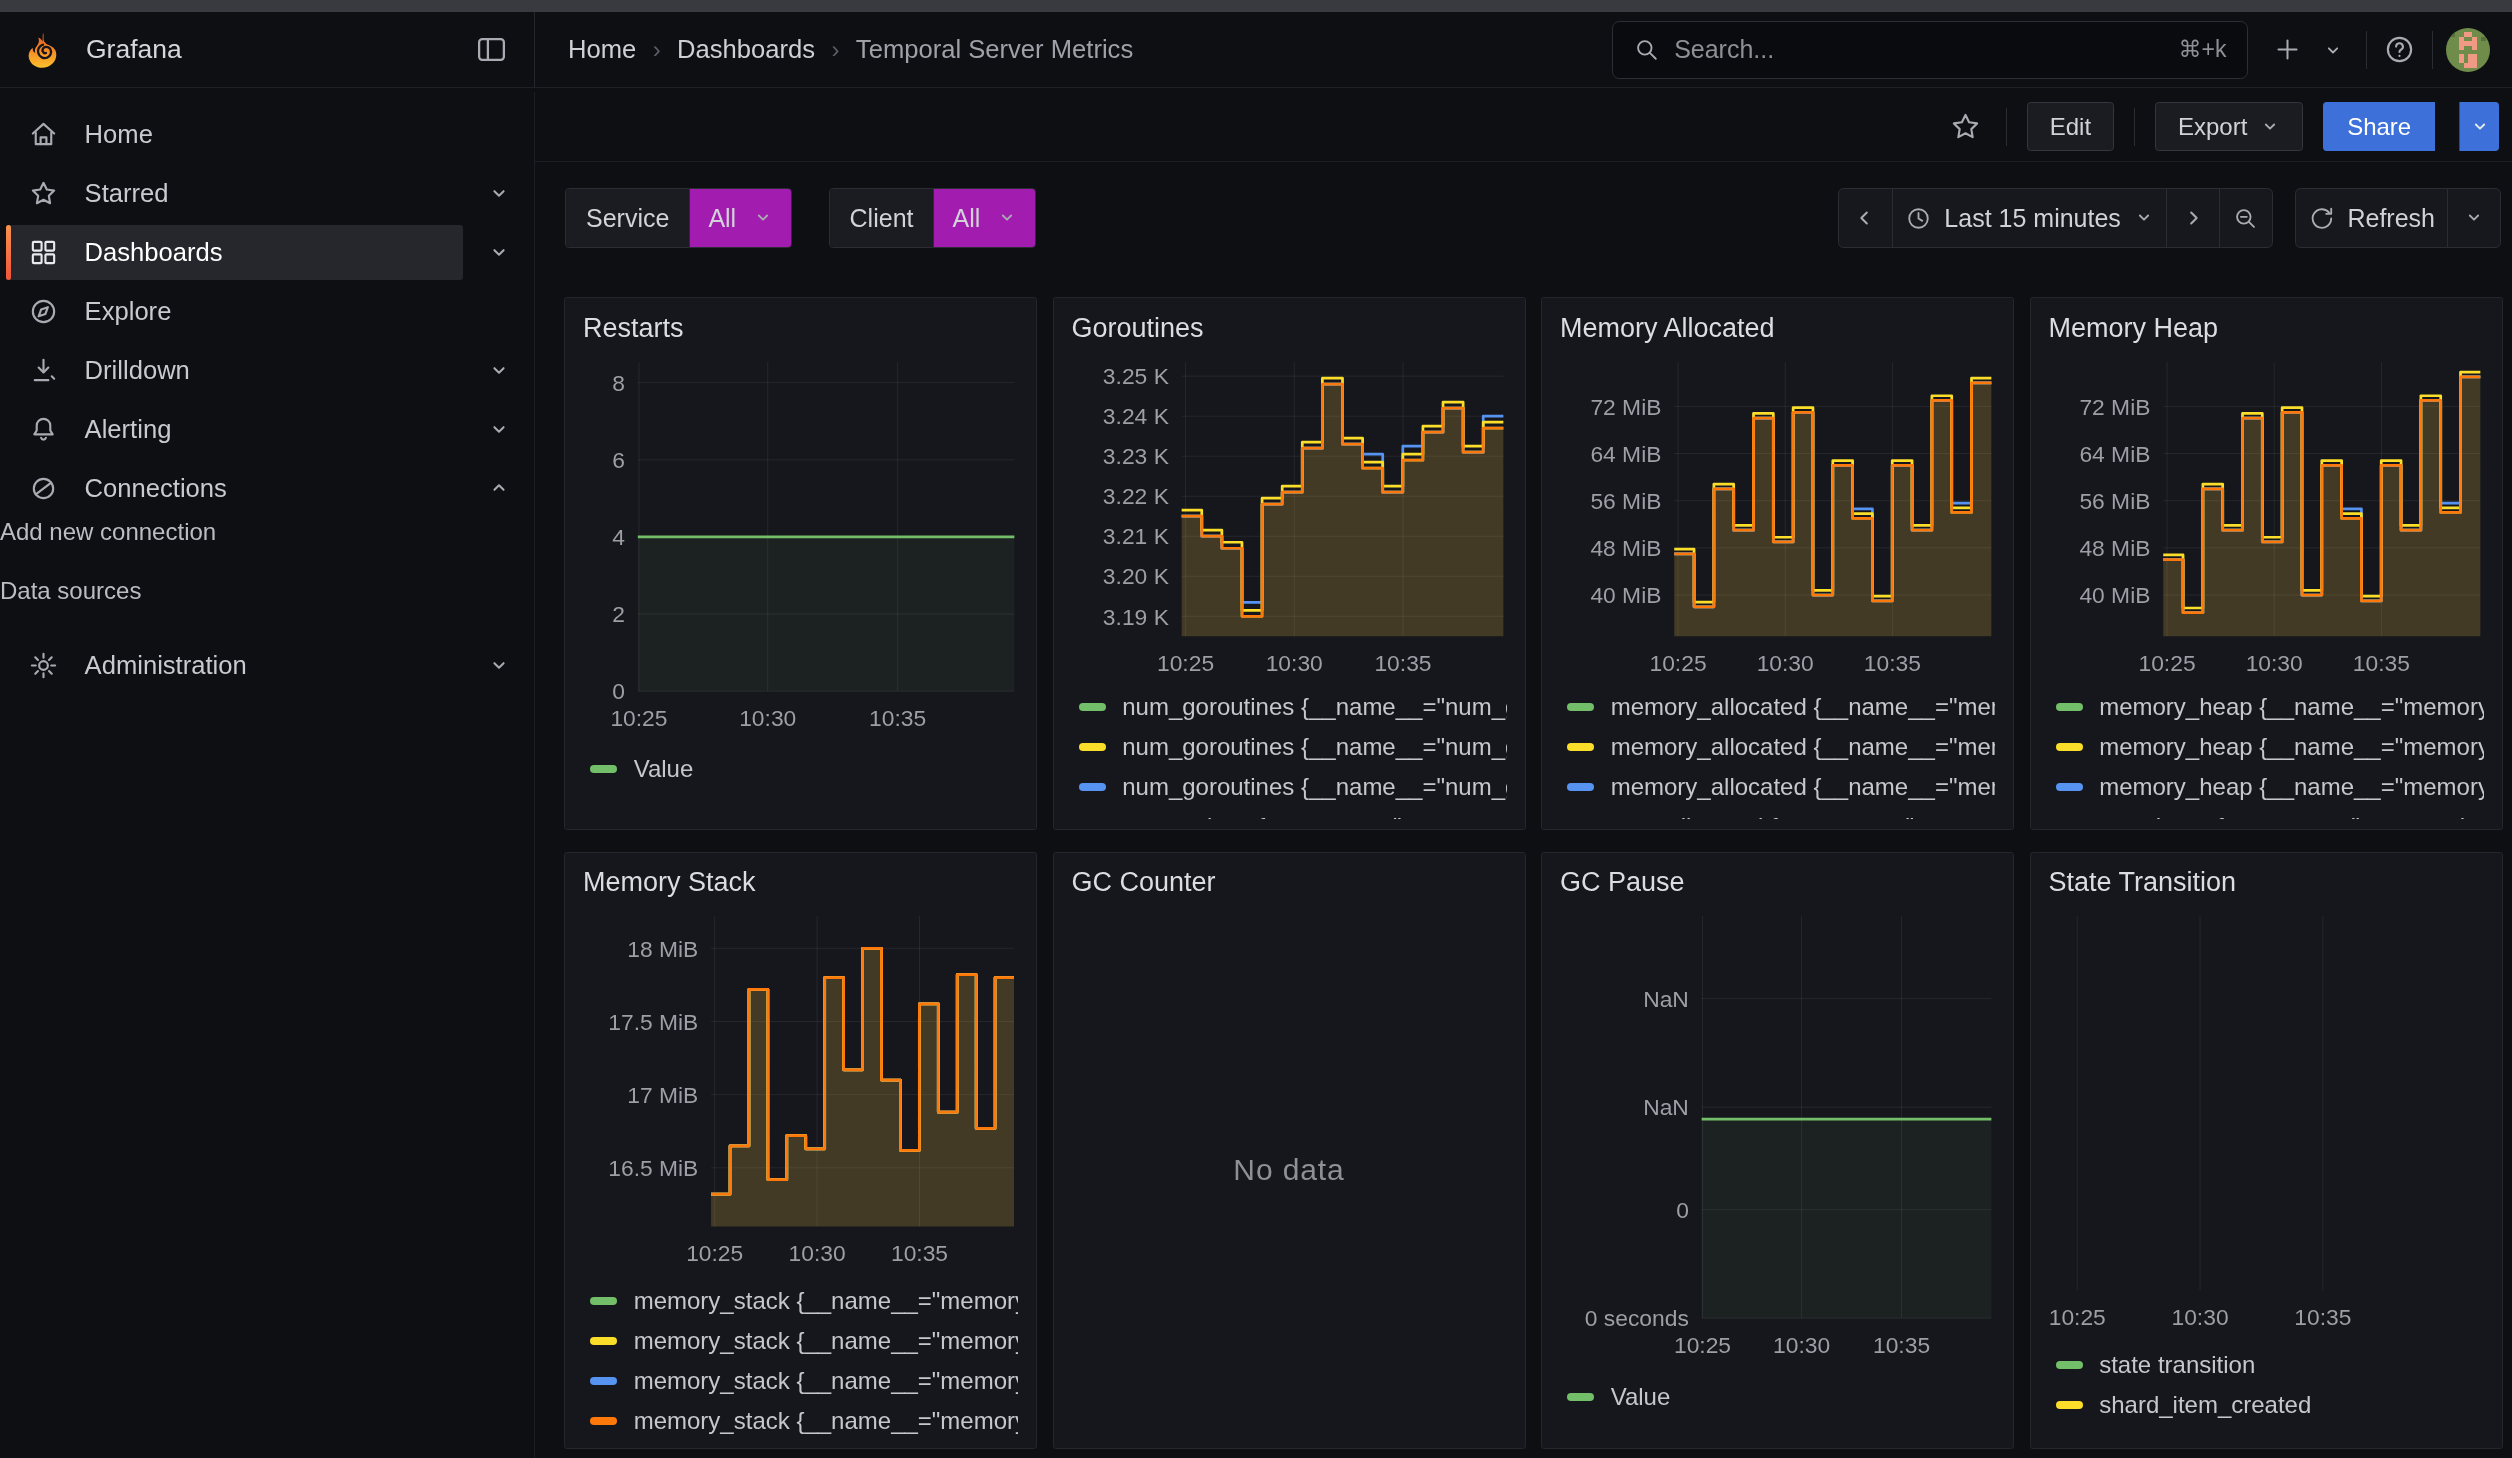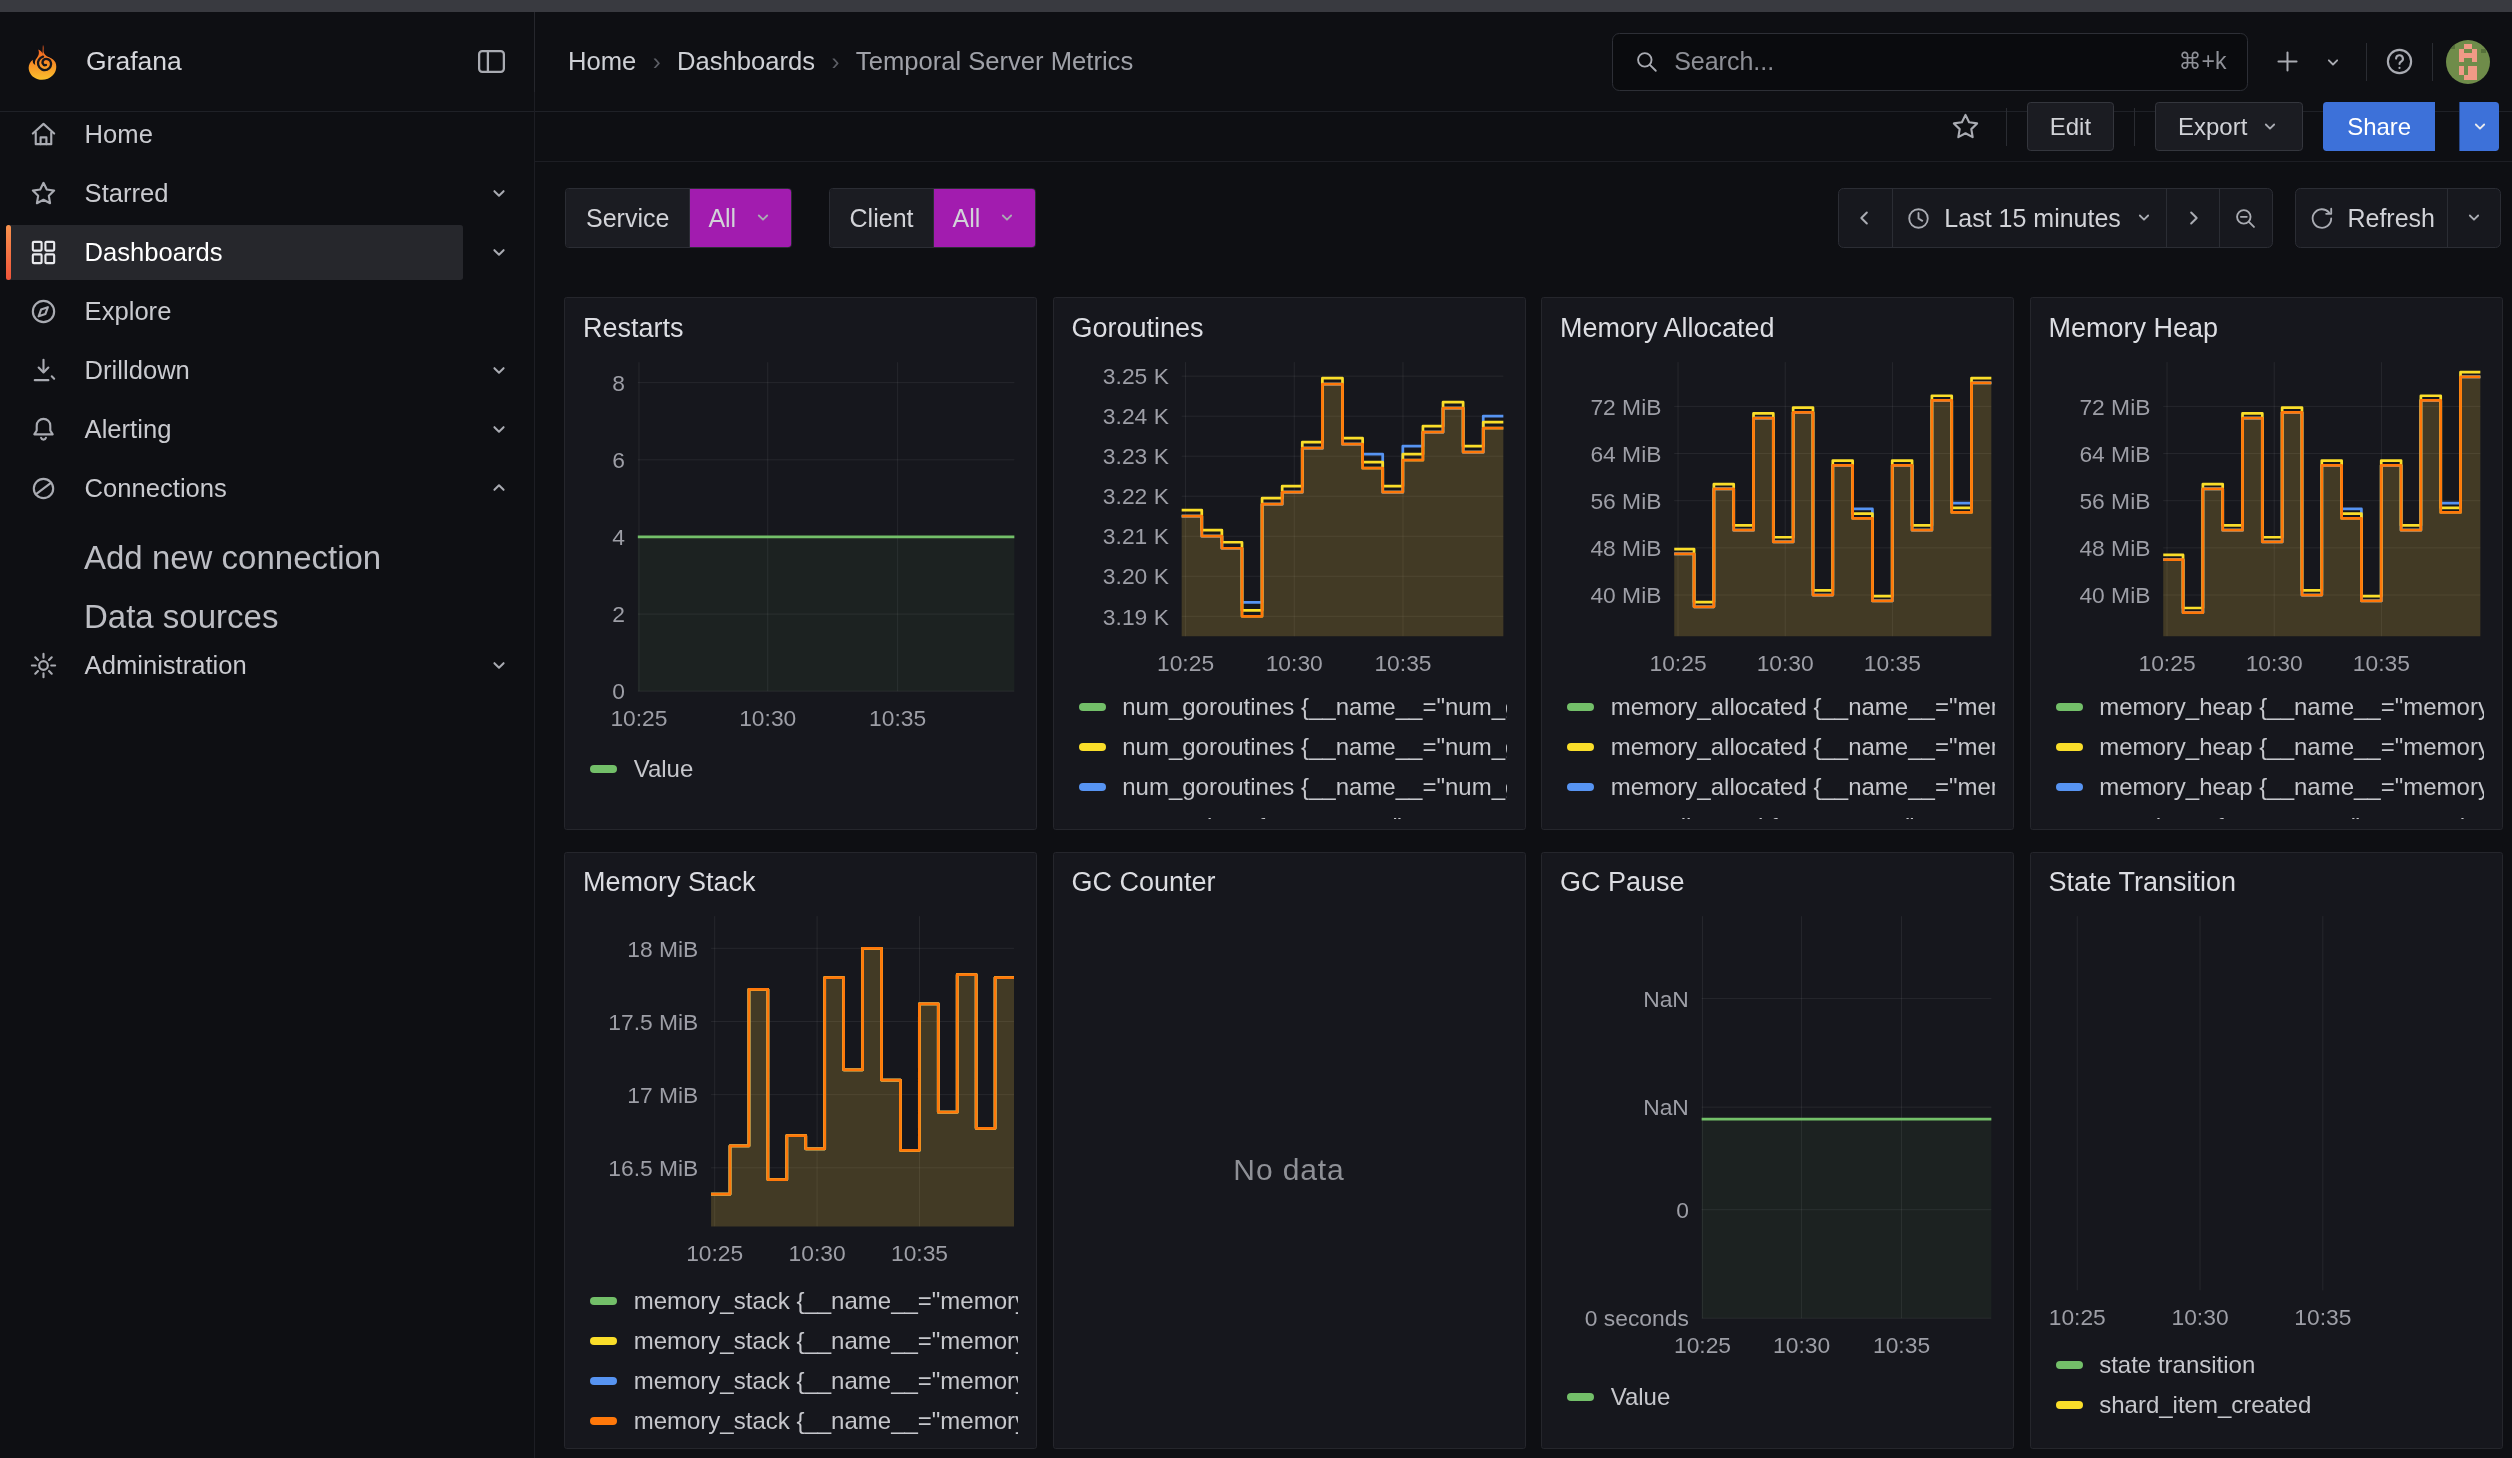--- a/index.html
+++ b/index.html
@@ -4,21 +4,21 @@
 <style>
   * { margin:0; padding:0; box-sizing:border-box; }
   html,body { width:2512px; height:1458px; }
   body {
     position:relative; background:#0e0f13; color:#c7c8cd;
     font-family:"Liberation Sans", sans-serif; overflow:hidden;
   }
   svg { display:block; }
   .strip { position:absolute; left:0; top:0; width:2512px; height:12px; background:#393a40; }
   
-  .topnav { position:absolute; left:0; top:12px; width:2512px; height:100px;
+  .topnav { position:absolute; left:0; top:12px; width:2512px; height:76px;
     display:flex; align-items:center; border-bottom:0.9px solid #1f2127; background:#0e0f13; }
   .nav-left { width:535px; height:100%; display:flex; align-items:center; padding:0 24px;
     border-right:0.9px solid #26272d; }
   .logo { width:38px; height:38px; margin-right:24px; flex:none; }
   .brand { font-size:26.5px; color:#d6d7dc; font-weight:500; flex:1; }
   .panel-toggle { width:37px; height:37px; display:flex; align-items:center; justify-content:center; cursor:pointer; }
   .breadcrumb { display:flex; align-items:center; gap:16.4px; padding-left:33px; font-size:25.6px; }
   .crumb { color:#ced0d5; cursor:pointer; }
   .crumb.current { color:#9fa1a8; cursor:default; }
   .bc-sep { color:#5c5e65; font-size:24px; }
@@ -56,22 +56,22 @@
     padding:0 14.6px 0 25.6px; cursor:pointer; font-size:25.6px; color:#c9cacF; }
   .side-item .s-icon { width:35px; display:flex; justify-content:center; margin-right:24px; flex:none; }
   .side-item .s-label { flex:1; }
   .side-item .s-chev { width:40px; display:flex; justify-content:center; }
   .side-item.active .row-bg { position:absolute; left:5.5px; right:71px; top:1.8px; bottom:1.8px;
     background:#26272c; border-radius:2.7px; z-index:0; }
   .side-item.active::before { content:""; position:absolute; left:5.5px; top:1.8px; bottom:1.8px; width:5.5px;
     background:linear-gradient(#f8934e,#f0543a); border-radius:2.7px; z-index:1; }
   .side-item > * { position:relative; z-index:2; }
   .side-item.active .s-label { color:#ffffff; font-weight:500; }
-  .side-sub { height:59px; display:flex; align-items:flex-end; padding-left:84px;
-    font-size:33px; color:#bcbdc3; cursor:pointer; }
+  .side-sub { height:59px; display:flex; align-items:flex-start; 
+    font-size:24px; color:#bcbdc3; cursor:pointer; }
   
   .filters-row { position:absolute; left:565px; top:188px; height:60px; display:flex; gap:37px; }
   .var-group { display:flex; height:60px; border:0.9px solid #2b2d34; border-radius:3.7px; overflow:hidden; }
   .var-label { display:flex; align-items:center; padding:0 20px; background:#1b1c22;
     color:#d2d3d8; font-size:25px; border-right:0.9px solid #2b2d34; cursor:default; }
   .var-value { display:flex; align-items:center; gap:16.4px; padding:0 18px; background:#a21caf;
     color:#d2d3d8; font-size:25px; font-weight:500; cursor:pointer; }
   .timebar { position:absolute; right:11px; top:188px; height:60px; display:flex; gap:22px; }
   .tgroup { display:flex; height:60px; border:0.9px solid #2b2d34; border-radius:5.5px;
     background:#17181e; overflow:hidden; }

